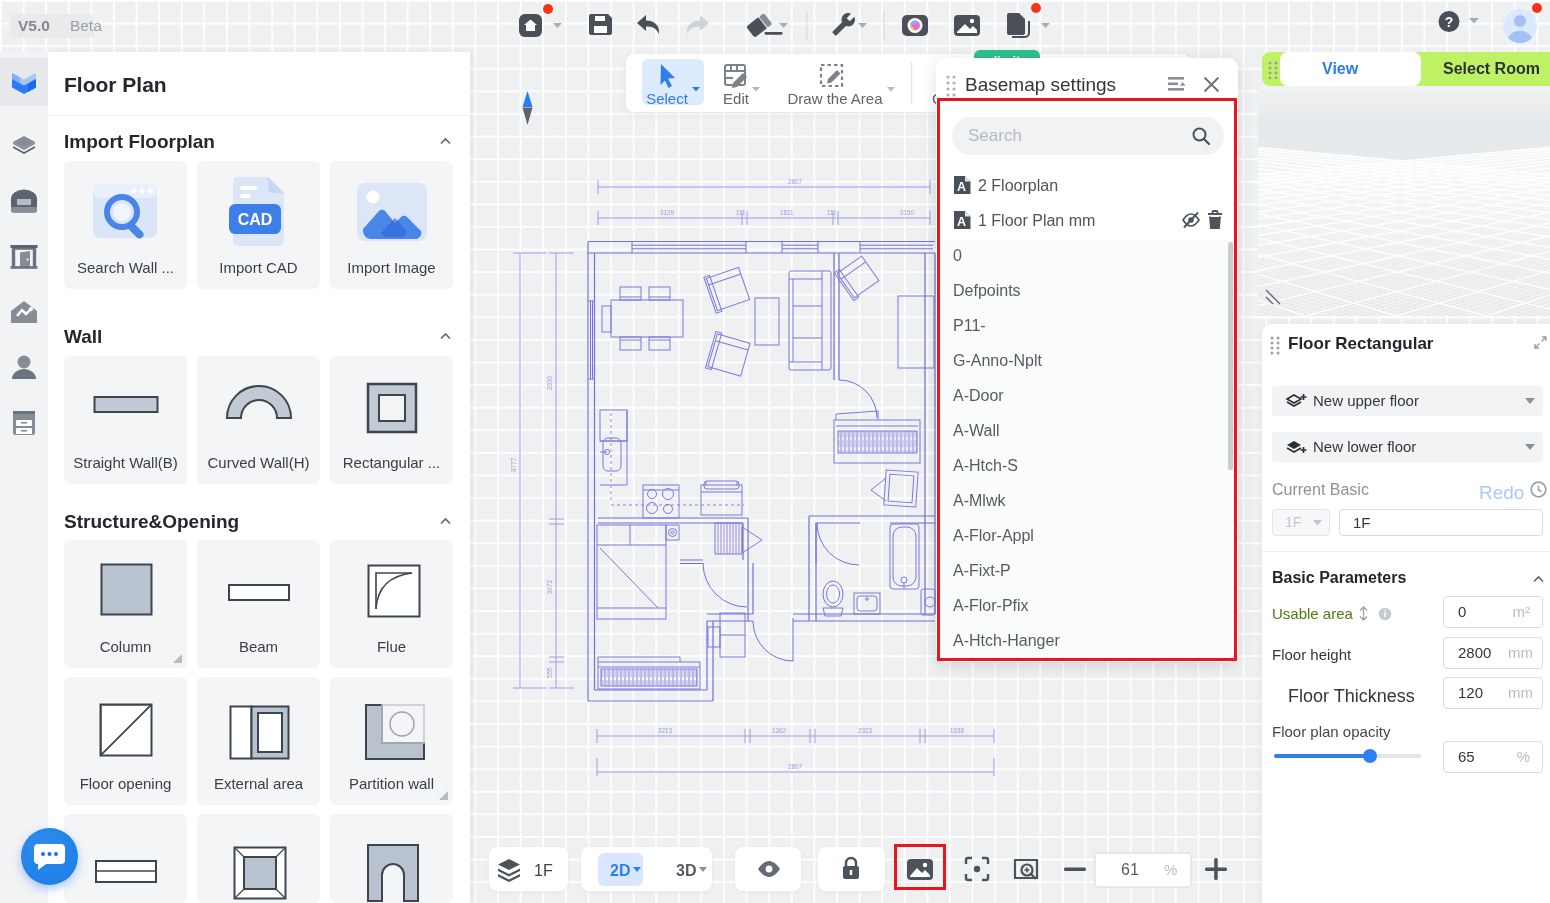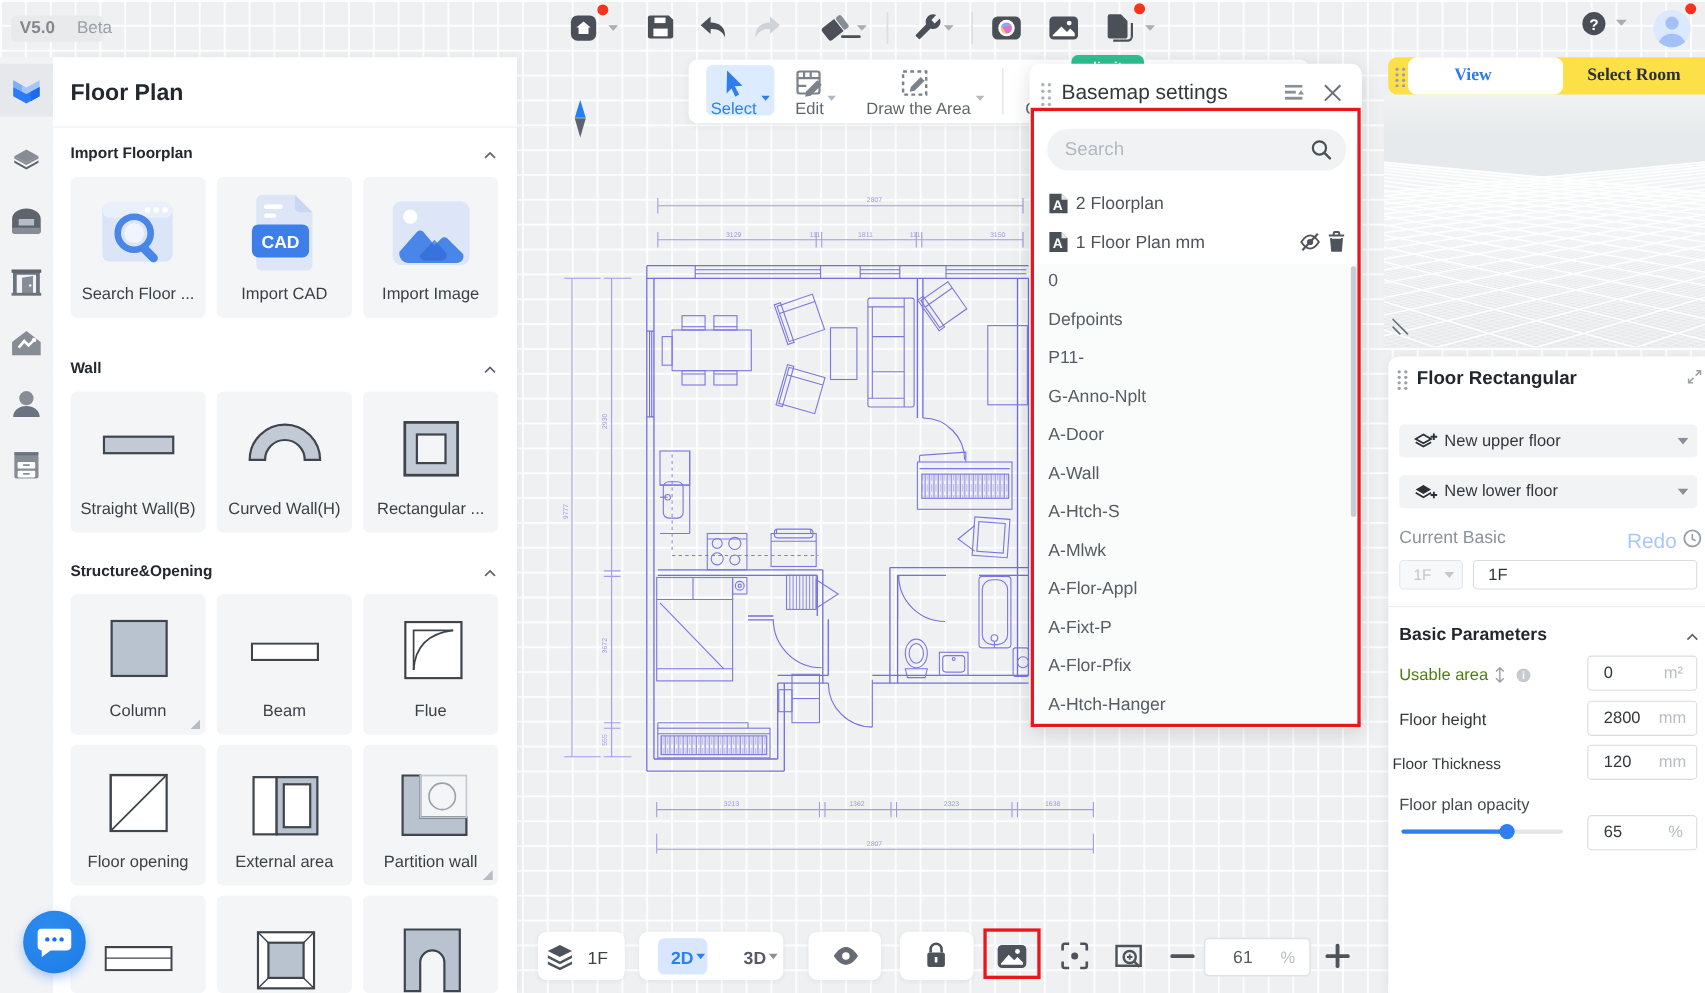--- a/index.html
+++ b/index.html
@@ -18,41 +18,41 @@
            font-size:15.5px; line-height:24px; padding-left:8px; color:#84888e; font-weight:bold; z-index:20;}
   .badge span { color:#9ba0a7; font-weight:normal; margin-left:20px;}
   .topicons { left:0; top:0; width:1550px; height:52px; z-index:20; }
   
   .sidebar { left:0; top:52px; width:48px; height:851px; background:#f2f3f5; z-index:30; }
   
   .lpanel { left:48px; top:52px; width:422px; height:851px; background:#fff; z-index:29;
             box-shadow:2px 0 8px rgba(0,0,0,.05); }
   .lp-title { position:absolute; left:16px; top:21px; font-size:21px; font-weight:bold; color:#23272e; }
   .lp-divider { position:absolute; left:0; top:63px; width:422px; height:1px; background:#eceef0; }
-  .sec-h { position:absolute; left:16px; font-size:14px; font-weight:bold; color:#23272e; }
+  .sec-h { position:absolute; left:16px; font-size:19px; font-weight:bold; color:#23272e; }
   .chev { position:absolute; width:11px; height:11px; }
   .card { position:absolute; width:123px; height:128px; background:#f4f5f7; border-radius:6px; }
   .card .lbl { position:absolute; left:0; right:0; bottom:13px; text-align:center; font-size:15px; color:#3b4046; }
   
   .seltb { left:626px; top:54px; width:564px; height:58px; background:#fff; border-radius:8px; z-index:8;
            box-shadow:0 2px 8px rgba(0,0,0,.06); }
   
   .bmpanel { left:936px; top:58px; width:302px; height:604px; background:#fff; border-radius:10px; z-index:12;
              box-shadow:0 4px 18px rgba(0,0,0,.12); }
   .redrect { left:937px; top:98px; width:300px; height:563px; border:3px solid #e9161d; z-index:14; }
   .greenchip { left:974px; top:50px; width:66px; height:26px; background:#2cc08f; border-radius:6px; z-index:11;
                color:#fff; font-weight:bold; font-size:13px; text-align:center; line-height:22px; }
   .bm-search { position:absolute; left:16px; top:59px; width:272px; height:38px; background:#f0f2f4; border-radius:19px;
                font-size:17px; color:#b3b9c0; line-height:38px; padding-left:16px; }
   .bm-row { position:absolute; left:17px; font-size:16px; color:#4e545b; }
   .bm-sub { position:absolute; left:2px; top:182px; width:298px; height:420px; background:#fafbfb; }
   .bm-item { position:absolute; left:17px; font-size:16px; color:#565c63; }
   .bm-scroll { position:absolute; left:292px; top:184px; width:5px; height:228px; background:#c9cdd2; border-radius:3px; }
   
-  .tabbar { left:1262px; top:52px; width:288px; height:34px; background:#fde047; border-radius:8px 0 0 8px; z-index:6;font-family:Liberation Serif, serif; }
+  .tabbar { left:1262px; top:52px; width:288px; height:34px; background:#bef264; border-radius:8px 0 0 8px; z-index:6; }
   .tab-active { position:absolute; left:18px; top:0; width:141px; height:34px; background:#fff; border-radius:8px; }
   .viewport { left:1258px; top:86px; width:292px; height:230px; z-index:5; overflow:hidden; background:#eaedef; }
   .fpanel { left:1262px; top:324px; width:288px; height:579px; background:#fff; border-radius:10px 0 0 0; z-index:6;
             box-shadow:0 2px 10px rgba(0,0,0,.07); }
   .fp-btn { position:absolute; left:10px; width:271px; height:30px; background:#f1f3f5; border-radius:4px; }
   .fp-btn .t { position:absolute; left:41px; top:6px; font-size:15px; color:#33373d; }
   .ip { position:absolute; border:1px solid #d9dcdf; border-radius:4px; background:#fff; font-size:15px; color:#33373d; }
   .unit { color:#b8bdc3; }
   
   .bbox { position:absolute; background:#fff; border-radius:8px; height:44px; top:847px; box-shadow:0 1px 4px rgba(0,0,0,.05); z-index:8;}
@@ -370,21 +370,21 @@
     <svg style="position:absolute;left:26px;top:17px" width="72" height="70" viewBox="0 0 72 70">
       <rect x="3" y="6" width="64" height="54" rx="7" fill="#dbe5f8"></rect>
       <rect x="3" y="6" width="64" height="14" rx="7" fill="#e9effb"></rect>
       <circle cx="44" cy="13" r="2.5" fill="#fff"></circle>
         <circle cx="52" cy="13" r="2.5" fill="#fff"></circle>
         <circle cx="60" cy="13" r="2.5" fill="#fff"></circle>
       <circle cx="32" cy="34" r="15" fill="none" stroke="#4a86e8" stroke-width="6"></circle>
       <circle cx="32" cy="34" r="9" fill="#f0f5fd"></circle>
       <rect x="42" y="44" width="8" height="18" rx="4" transform="rotate(-45 46 53)" fill="#4a86e8"></rect>
     </svg>
-    <div class="lbl">Search Floor ...</div>
+    <div class="lbl">Search Wall ...</div>
   </div>
   <div class="card" style="left:149px;top:109px">
     <svg style="position:absolute;left:31px;top:14px" width="62" height="74" viewBox="0 0 62 74">
       <path d="M10 2 H40 L56 18 V66 a5 5 0 0 1 -5 5 H10 a5 5 0 0 1 -5 -5 V7 a5 5 0 0 1 5 -5 z" fill="#dde6f7"></path>
       <path d="M40 2 L56 18 H45 a5 5 0 0 1 -5 -5 z" fill="#c8d7f2"></path>
       <rect x="12" y="11" width="17" height="4" rx="2" fill="#fff"></rect>
       <rect x="12" y="19" width="11" height="4" rx="2" fill="#fff"></rect>
       <rect x="1" y="29" width="52" height="30" rx="6" fill="#3d7ee8"></rect>
       <text x="27" y="50" text-anchor="middle" font-size="16" font-weight="bold" fill="#fff" font-family="Liberation Sans">CAD</text>
     </svg>
@@ -1209,21 +1209,21 @@
     </svg>
   <svg style="position:absolute;left:116px;top:283px" width="14" height="14" viewBox="0 0 14 14">
     <circle cx="7" cy="7" r="6.3" fill="#c6cbd1"></circle>
       <text x="7" y="10.4" text-anchor="middle" font-size="9.5" font-weight="bold" fill="#fff" font-family="Liberation Sans">i</text>
   </svg>
   <div class="ip" style="left:181px;top:272px;width:100px;height:32px;line-height:30px;padding-left:14px">0<span class="unit" style="position:absolute;right:12px">m²</span></div>
 
   <div style="position:absolute;left:10px;top:322px;font-size:15px;color:#33373d">Floor height</div>
   <div class="ip" style="left:181px;top:313px;width:100px;height:32px;line-height:30px;padding-left:14px">2800<span class="unit" style="position:absolute;right:9px">mm</span></div>
 
-  <div style="position:absolute;left:4px;top:362px;font-size:14px;color:#33373d">Floor Thickness</div>
+  <div style="position:absolute;left:26px;top:362px;font-size:18px;color:#33373d">Floor Thickness</div>
   <div class="ip" style="left:181px;top:353px;width:100px;height:32px;line-height:30px;padding-left:14px">120<span class="unit" style="position:absolute;right:9px">mm</span></div>
 
   <div style="position:absolute;left:10px;top:399px;font-size:15px;color:#44484e">Floor plan opacity</div>
   <div style="position:absolute;left:12px;top:430px;width:147px;height:4px;border-radius:2px;background:#e3e6e9"></div>
   <div style="position:absolute;left:12px;top:430px;width:96px;height:4px;border-radius:2px;background:#2f7ff2"></div>
   <div style="position:absolute;left:101px;top:425px;width:14px;height:14px;border-radius:50%;background:#2f7ff2"></div>
   <div class="ip" style="left:181px;top:417px;width:100px;height:32px;line-height:30px;padding-left:14px">65<span class="unit" style="position:absolute;right:12px">%</span></div>
 </div>
 
 <div id="bottombar">

